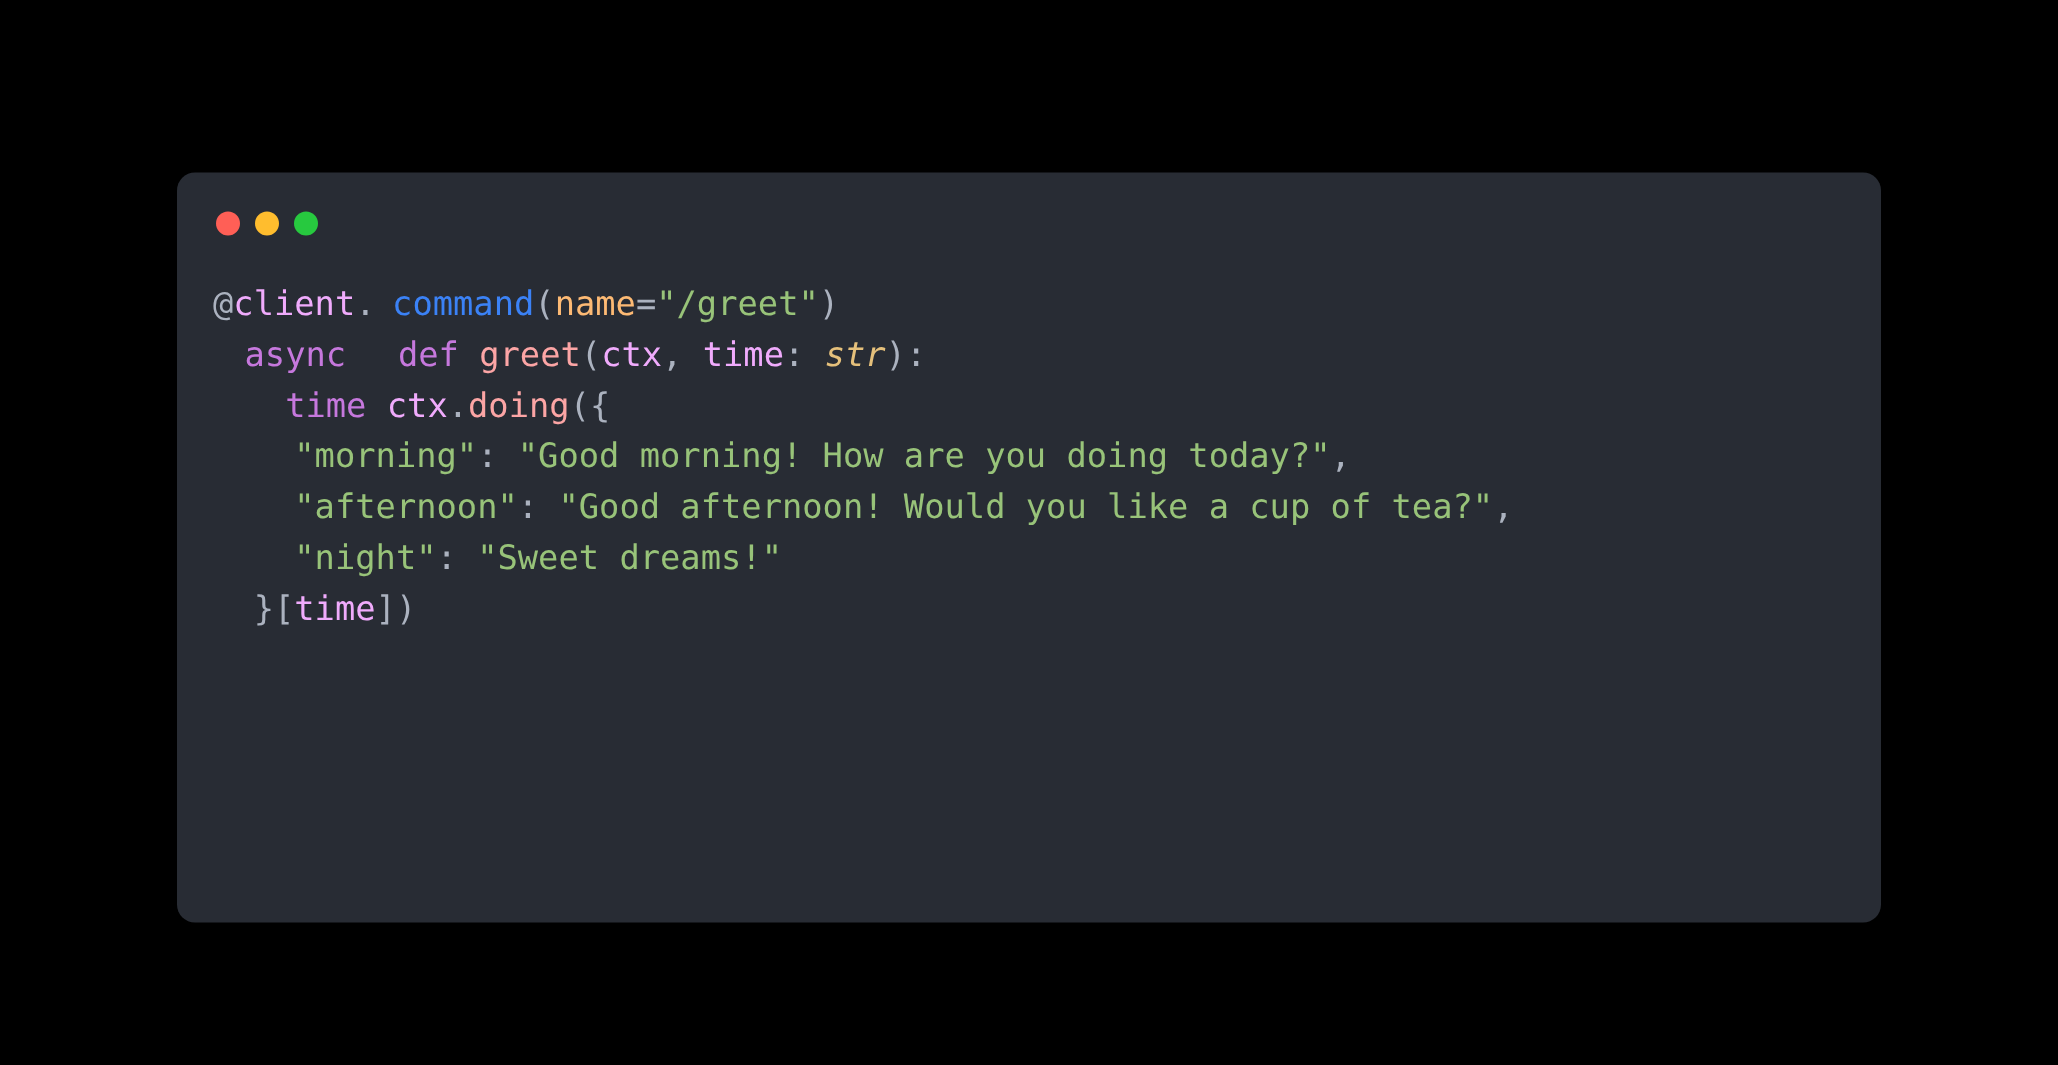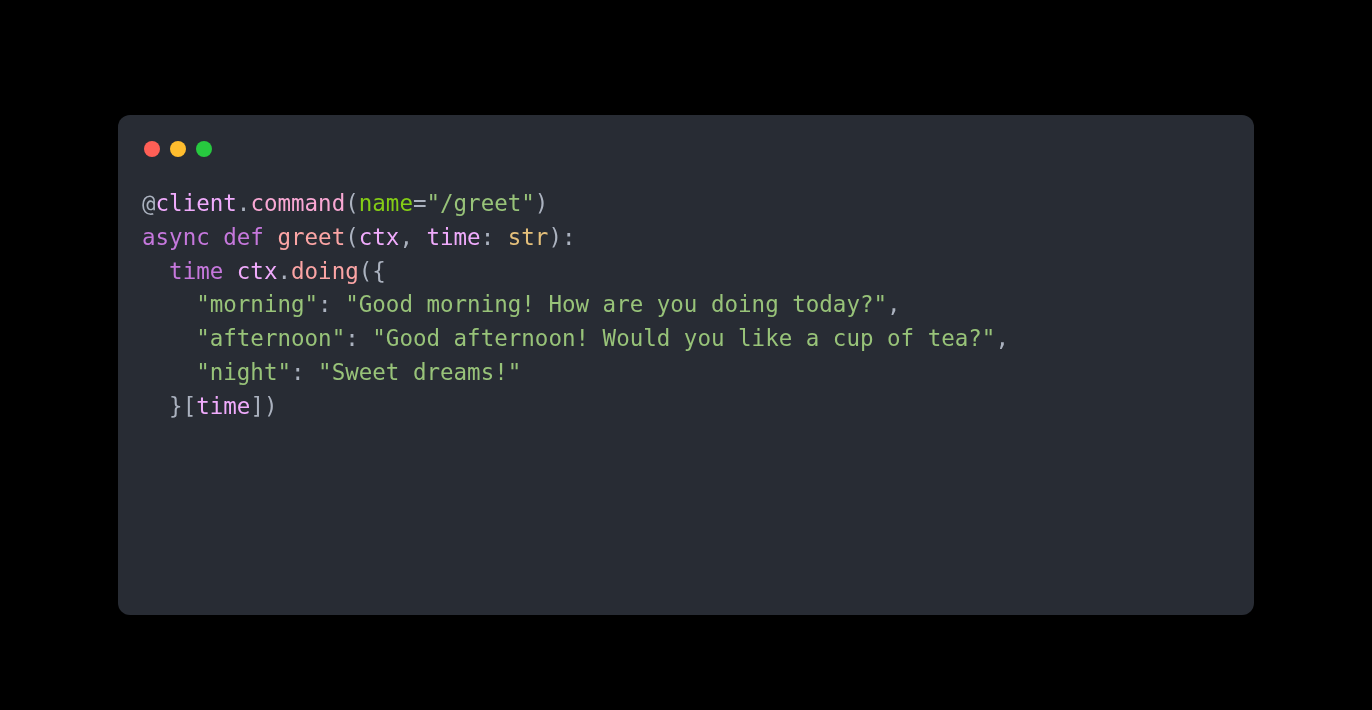--- a/index.html
+++ b/index.html
@@ -36,25 +36,25 @@
     margin-top: 26px;
     font-size: 22.5px;
     line-height: 1.5;
     white-space: pre;
     color: #abb2bf;
     letter-spacing: 0px;
   }
   .tok-punc  { color: #abb2bf; }
   .tok-dec   { color: #abb2bf; }
   .tok-var   { color: #f0abfc; }
-  .tok-attr  { color: #f9a8d4; }
-  .tok-kw    { color: #c678dd; }
+  .tok-attr  { color: #3b82f6; margin-left: 11px; }
+  .tok-kw    { color: #c678dd; margin-left: 21px; }
   .tok-fn    { color: #fca5a5; }
-  .tok-param { color: #84cc16; }
-  .tok-type  { color: #e5c07b; }
+  .tok-param { color: #fdba74; }
+  .tok-type  { color: #e5c07b; font-style: italic; }
   .tok-str   { color: #98c379; }
 </style>
 </head>
 <body>
 
 <div class="window">
   <div class="traffic-lights">
     <div class="tl" style="background:#ff5f56"></div>
     <div class="tl" style="background:#ffbd2e"></div>
     <div class="tl" style="background:#27c93f"></div>

